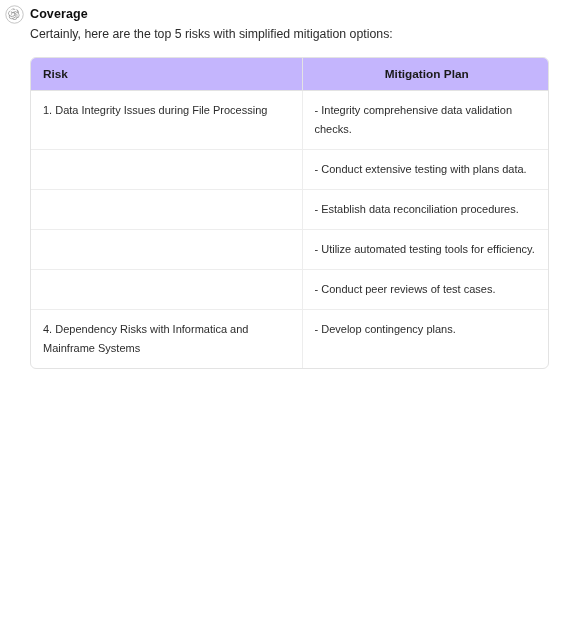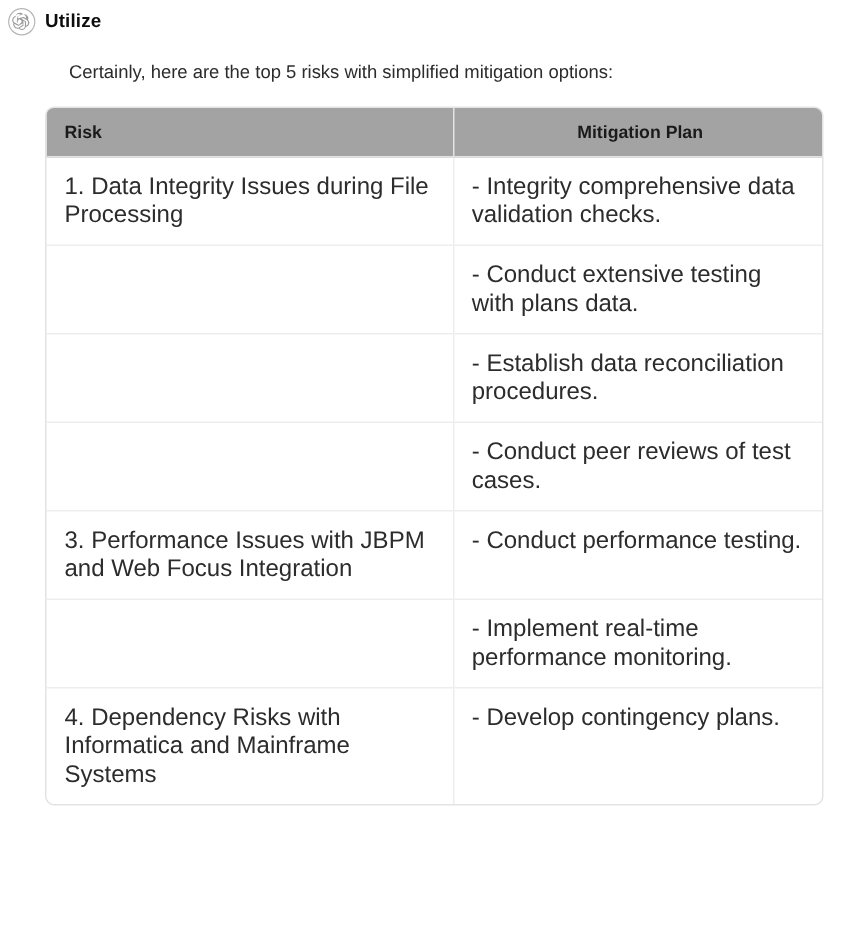--- a/index.html
+++ b/index.html
@@ -43,56 +43,56 @@
     color: #0d0d0d;
     letter-spacing: 0.1px;
     margin: 0 0 2px 0;
   }
 
   
   .para {
     font-size: 12.3px;
     line-height: 18px;
     color: #2c2c2c;
-    margin: 16px;
+    margin: 0;
   }
   .intro { margin-bottom: 14px; }
 
   
   .table-wrap {
     width: 519px;
     border: 1px solid #e3e3e3;
     border-radius: 6px;
     overflow: hidden;
     background: #ffffff;
   }
   table.risk-table {
     width: 100%;
     border-collapse: collapse;
     table-layout: fixed;
   }
   table.risk-table col.c-risk { width: 271px; }
   table.risk-table col.c-mit  { width: 248px; }
 
   table.risk-table thead th {
-    background: #a3a3a3;
+    background: #c4b5fd;
     font-size: 11.8px;
     font-weight: 700;
     color: #1a1a1a;
     text-align: left;
     padding: 9px 11px 9px 12px;
     border-right: 1px solid #e3e3e3;
     border-bottom: 1px solid #e3e3e3;
     vertical-align: middle;
     height: 29px;
   }
   table.risk-table thead th:last-child { border-right: none; text-align: center; }
 
   table.risk-table tbody td {
-    font-size: 16px;
+    font-size: 11px;
     line-height: 19px;
     color: #2c2c2c;
     padding: 10px 11px 10px 12px;
     border-right: 1px solid #ededed;
     border-bottom: 1px solid #ededed;
     vertical-align: top;
   }
   table.risk-table tbody td:last-child { border-right: none; }
   table.risk-table tbody tr:last-child td { border-bottom: none; }
 
@@ -103,21 +103,21 @@
 
 <div class="message">
 
   <div class="avatar">
     <svg width="19" height="19" viewBox="0 0 24 24" aria-hidden="true">
       <circle cx="12" cy="12" r="11" fill="none" stroke="#b5b5b5" stroke-width="1"></circle>
       <path d="M17.38 10.43a3.6 3.6 0 0 0-.31-2.96 3.65 3.65 0 0 0-3.93-1.75 3.6 3.6 0 0 0-2.72-1.22 3.65 3.65 0 0 0-3.48 2.53 3.61 3.61 0 0 0-2.41 1.75 3.66 3.66 0 0 0 .45 4.29 3.6 3.6 0 0 0 .31 2.96 3.65 3.65 0 0 0 3.93 1.75 3.6 3.6 0 0 0 2.72 1.22 3.65 3.65 0 0 0 3.48-2.53 3.61 3.61 0 0 0 2.41-1.75 3.66 3.66 0 0 0-.45-4.29zm-5.44 7.6a2.71 2.71 0 0 1-1.74-.63l.09-.05 2.89-1.67a.47.47 0 0 0 .24-.41v-4.07l1.22.71a.04.04 0 0 1 .02.03v3.37a2.72 2.72 0 0 1-2.72 2.72zm-5.84-2.5a2.71 2.71 0 0 1-.32-1.82l.09.05 2.89 1.67a.47.47 0 0 0 .47 0l3.53-2.04v1.41a.04.04 0 0 1-.02.04l-2.92 1.69a2.72 2.72 0 0 1-3.72-1zm-.76-6.29a2.71 2.71 0 0 1 1.42-1.19v3.43a.47.47 0 0 0 .23.41l3.53 2.03-1.22.71a.04.04 0 0 1-.04 0l-2.92-1.69a2.72 2.72 0 0 1-1-3.71zm10.04 2.34L11.85 9.54l1.22-.7a.04.04 0 0 1 .04 0l2.92 1.69a2.72 2.72 0 0 1-.42 4.9v-3.43a.47.47 0 0 0-.23-.42zm1.21-1.83l-.09-.05-2.89-1.68a.47.47 0 0 0-.47 0L8.62 9.27V7.86a.04.04 0 0 1 .02-.04l2.92-1.68a2.72 2.72 0 0 1 4.04 2.81zM7.95 12.3l-1.22-.7a.04.04 0 0 1-.02-.04V8.2a2.72 2.72 0 0 1 4.46-2.09l-.09.05-2.89 1.67a.47.47 0 0 0-.24.41zm.67-1.43l1.57-.91 1.58.91v1.82l-1.57.91-1.58-.91z" fill="#9b9b9b"></path>
     </svg>
   </div>
 
-  <div class="author">Utilize</div>
+  <div class="author">Coverage</div>
 
   <p class="para intro">Certainly, here are the top 5 risks with simplified mitigation options:</p>
 
   <div class="table-wrap">
     <table class="risk-table">
       <colgroup>
         <col class="c-risk">
         <col class="c-mit">
       </colgroup>
       <thead>
@@ -134,29 +134,25 @@
           <tr>
             <td class="empty-cell"></td>
             <td>- Conduct extensive testing with plans data.</td>
           </tr>
           <tr>
             <td class="empty-cell"></td>
             <td>- Establish data reconciliation procedures.</td>
           </tr>
           <tr>
             <td class="empty-cell"></td>
-            <td>- Conduct peer reviews of test cases.</td>
-          </tr>
-          <tr>
-            <td>3. Performance Issues with JBPM and Web Focus Integration</td>
-            <td>- Conduct performance testing.</td>
+            <td>- Utilize automated testing tools for efficiency.</td>
           </tr>
           <tr>
             <td class="empty-cell"></td>
-            <td>- Implement real-time performance monitoring.</td>
+            <td>- Conduct peer reviews of test cases.</td>
           </tr>
           <tr>
             <td>4. Dependency Risks with Informatica and Mainframe Systems</td>
             <td>- Develop contingency plans.</td>
           </tr>
         </tbody>
     </table>
   </div>
 
 </div>

